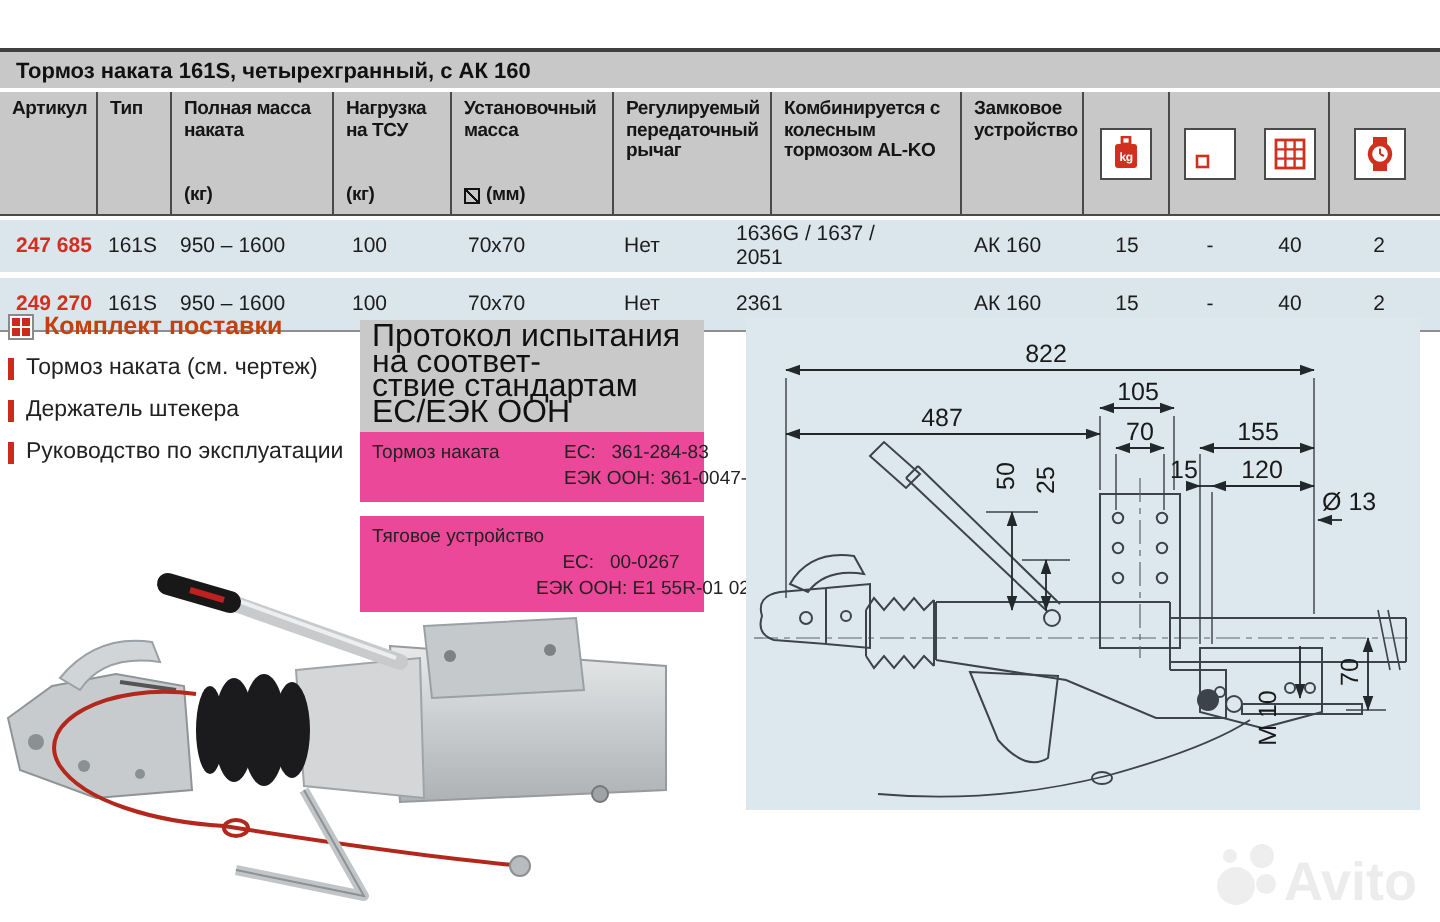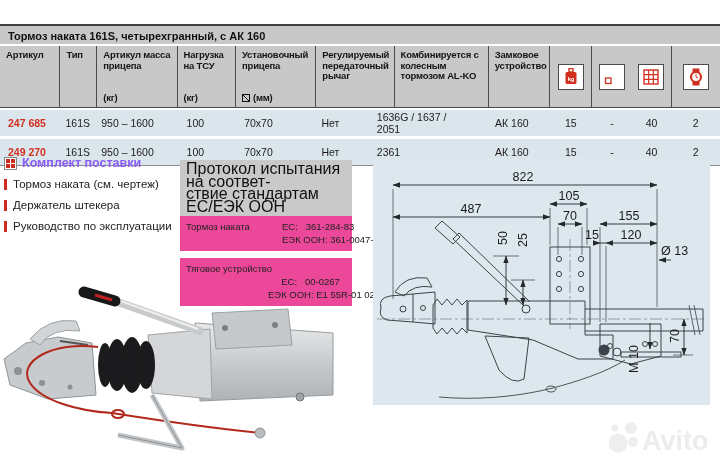--- a/index.html
+++ b/index.html
@@ -13,35 +13,35 @@
   .head-row{display:flex;background:#c8c8c8;height:61px;border-bottom:1px solid #4a4a4a;}
   .hcell{box-sizing:border-box;position:relative;padding:4px 3px 2px 6px;
     font-size:9.5px;font-weight:bold;line-height:10.5px;color:#151515;letter-spacing:-0.2px;}
   .hdiv{border-right:1px solid #4a4a4a;}
   .hcell .unit{position:absolute;bottom:4px;left:6px;display:flex;align-items:center;gap:3px;}
   .hcell.icon-cell{display:flex;align-items:center;justify-content:center;padding:0;}
   .icon-box{width:24px;height:24px;background:#fff;border:1px solid #4a4a4a;
     display:flex;align-items:center;justify-content:center;}
   .sq-diag{display:inline-block;width:8px;height:8px;border:1px solid #111;box-sizing:border-box;
     background:linear-gradient(to top right,transparent 44%,#111 44%,#111 56%,transparent 56%);}
-  .c0{width:61px}.c1{width:37px}.c2{width:81px}.c3{width:59px}.c4{width:81px}.c5{width:79px}
+  .c0{width:49px}.c1{width:37px}.c2{width:81px}.c3{width:59px}.c4{width:81px}.c5{width:79px}
   .c6{width:95px}.c7{width:61px}.c8{width:43px}.c9{width:40px}.c10{width:40px}.c11{width:49px}
   .data-row{display:flex;background:#dbe5ec;height:26px;margin-top:3px;align-items:center;
     font-size:10.5px;color:#1c1c1c;}
   .data-row.first{margin-top:2px;}
   .data-row.last{border-bottom:1px solid #8f8f8f;}
   .cell{box-sizing:border-box;}
   .art{color:#d2301f;padding-left:8px;font-weight:bold;}
   .pl4{padding-left:4px}.pl5{padding-left:5px}.pl6{padding-left:6px}.pl8{padding-left:8px}.pl9{padding-left:9px}
   .ctr{text-align:center;}
   .shift{position:relative;left:-18px;text-align:left;}
 
   
   .kit{position:absolute;left:4px;top:156px;width:172px;}
-  .kit-title{display:flex;align-items:center;gap:5px;font-size:12.5px;font-weight:bold;color:#8b5cf6;}
+  .kit-title{display:flex;align-items:center;gap:5px;font-size:12.5px;font-weight:bold;color:#c2410c;}
   .kit-item{display:flex;align-items:flex-start;gap:6px;font-size:11.5px;color:#222;margin-top:8px;line-height:13px;}
   .bullet{flex:0 0 3px;width:3px;height:11px;background:#cc2a1e;margin-top:1px;}
   .kit-ic{width:13px;height:13px;background:#fff;border:1px solid #8a8a8a;box-sizing:border-box;
     display:grid;grid-template-columns:4px 4px;grid-template-rows:4px 4px;gap:1px;padding:1px;}
   .kit-ic i{background:#cc2a1e;}
 
   
   .mid{position:absolute;left:180px;top:160px;width:172px;}
   .panel-head{background:#c9c9c9;padding:3px 6px 3px 6px;font-size:16px;font-weight:normal;
     line-height:12.5px;color:#111;}
@@ -71,29 +71,29 @@
 
 <div class="page">
 
   <div class="spec">
     <div class="title-bar">Тормоз наката 161S, четырехгранный, с АК 160</div>
 
     <div class="head-row">
       <div class="hcell hdiv c0">Артикул</div>
       <div class="hcell hdiv c1">Тип</div>
       <div class="hcell hdiv c2">
-        <span>Артикул масса прицепа</span>
+        <span>Полная масса наката</span>
         <span class="unit">(кг)</span>
       </div>
       <div class="hcell hdiv c3">
         <span>Нагрузка на ТСУ</span>
         <span class="unit">(кг)</span>
       </div>
       <div class="hcell hdiv c4">
-        <span>Установочный прицепа</span>
+        <span>Установочный масса</span>
         <span class="unit">
           <span class="sq-diag"></span>
           <span>(мм)</span>
         </span>
       </div>
       <div class="hcell hdiv c5">Регулируемый передаточный рычаг</div>
       <div class="hcell hdiv c6">Комбинируется с колесным тормозом AL-KO</div>
       <div class="hcell hdiv c7">Замковое устройство</div>
 
       <div class="hcell hdiv c8 icon-cell">

